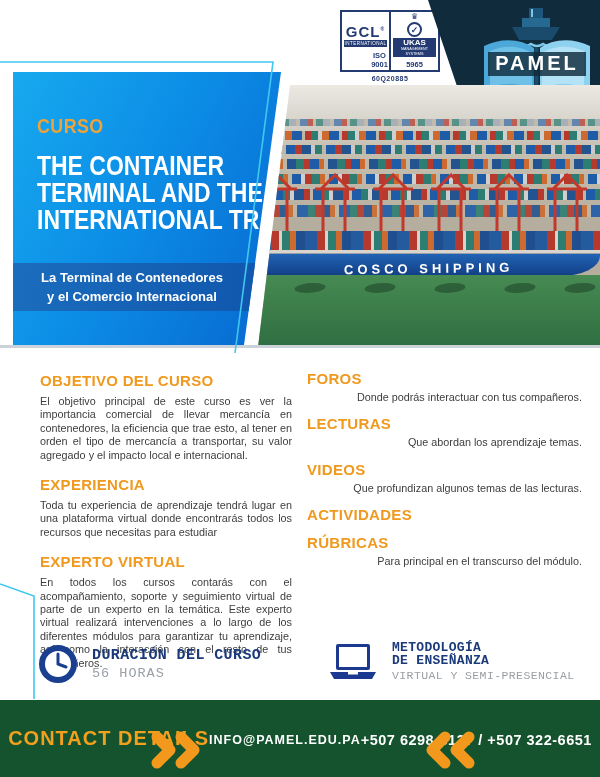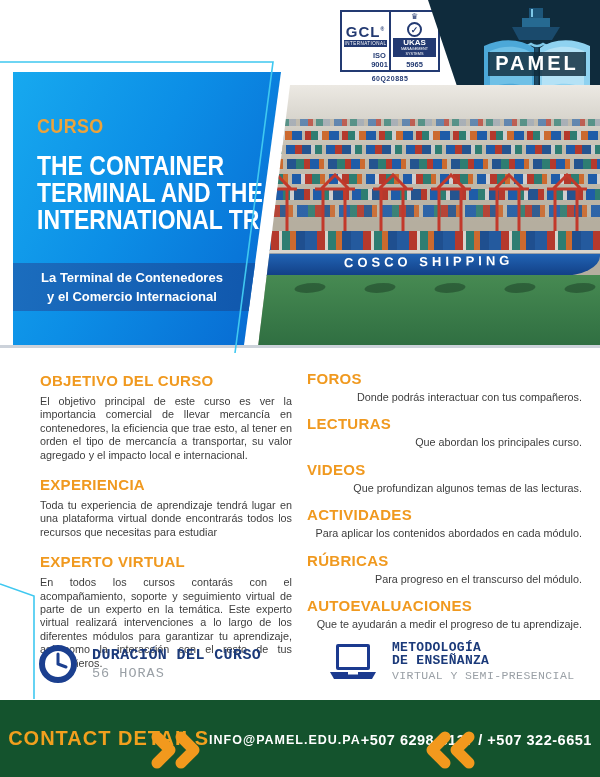--- a/index.html
+++ b/index.html
@@ -54,21 +54,21 @@
     background:repeating-linear-gradient(90deg,#24548f 0 10px,#b5392c 10px 16px,#beb7a8 16px 19px,#1f5ca8 19px 28px,#2e7d72 28px 35px,#cfcfcf 35px 39px); }
   .band.b7 { top:120px; height:12px;
     background:repeating-linear-gradient(90deg,#1f5ca8 0 11px,#2e7d72 11px 18px,#b5392c 18px 25px,#24548f 25px 33px,#cc6a2f 33px 38px,#beb7a8 38px 42px); opacity:.9; }
   .cranes { position:absolute; left:0; top:88px; width:345px; height:62px; }
   .deck { position:absolute; left:4px; top:146px; width:341px; height:20px;
     background:repeating-linear-gradient(90deg,#245a9e 0 12px,#b5392c 12px 20px,#d8d4cc 20px 23px,#2e7d72 23px 31px,#cc6a2f 31px 37px,#1f4f8f 37px 46px); }
   .rail { position:absolute; left:3px; top:165px; width:342px; height:4px; background:#d9d5cc;
     border-bottom:1px solid #9aa0a8; }
   .hull { position:absolute; left:2px; top:169px; width:343px; height:22px;
     background:linear-gradient(#2163b4,#123f85); border-radius:0 0 40px 4px / 0 0 20px 4px;
-    display:flex; align-items:flex-start; justify-content:center; }
+    display:flex; align-items:flex-end; justify-content:center; }
   .ship-name { color:#fff; font-weight:bold; font-size:13px; letter-spacing:4px; transform:rotate(-.8deg); }
   .water { position:absolute; left:0; top:190px; width:345px; height:72px;
     background:linear-gradient(#478a52,#2f6e41); }
   .wshadow { position:absolute; top:8px; width:30px; height:10px; background:rgba(20,50,30,.45); border-radius:50%; transform:skewX(-35deg); }
 
   
   .banner { position:absolute; left:13px; top:72px; width:268px; height:273px;
     clip-path:polygon(0 0, 100% 0, calc(100% - 37px) 100%, 0 100%);
     background:linear-gradient(118deg,#17a9ef 0%, #0c8ee6 45%, #0767d0 100%); }
   .kicker { position:absolute; left:24px; top:42px; color:#eca33b; font-weight:bold;
@@ -238,37 +238,32 @@
     </div>
   </div>
 
   <div class="col-right">
     <div class="sec">
       <h3>FOROS</h3>
       <p>Donde podrás interactuar con tus compañeros.</p>
     </div>
     <div class="sec">
       <h3>LECTURAS</h3>
-      <p>Que abordan los principales curso.</p>
+      <p>Que abordan los aprendizaje temas.</p>
     </div>
     <div class="sec">
       <h3>VIDEOS</h3>
       <p>Que profundizan algunos temas de las lecturas.</p>
     </div>
     <div class="sec">
       <h3>ACTIVIDADES</h3>
-      <p>Para aplicar los contenidos abordados en cada módulo.</p>
     </div>
     <div class="sec">
       <h3>RÚBRICAS</h3>
-      <p>Para progreso en el transcurso del módulo.</p>
-    </div>
-    <div class="sec">
-      <h3>AUTOEVALUACIONES</h3>
-      <p>Que te ayudarán a medir el progreso de tu aprendizaje.</p>
+      <p>Para principal en el transcurso del módulo.</p>
     </div>
   </div>
 
   <div class="info-row duration-row">
     <svg class="info-icon" width="40" height="40" viewBox="0 0 40 40">
       <circle cx="20" cy="20" r="16" fill="#fff" stroke="#1b3f8f" stroke-width="6"></circle>
       <path d="M20,20 L20,10 M20,20 L28,23" stroke="#1b3f8f" stroke-width="3" stroke-linecap="round" fill="none"></path>
     </svg>
     <div>
       <div class="info-title">DURACIÓN DEL CURSO</div>

